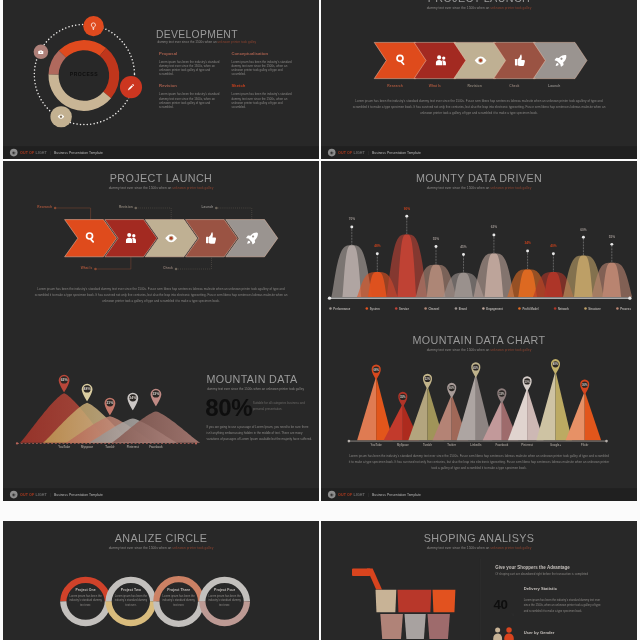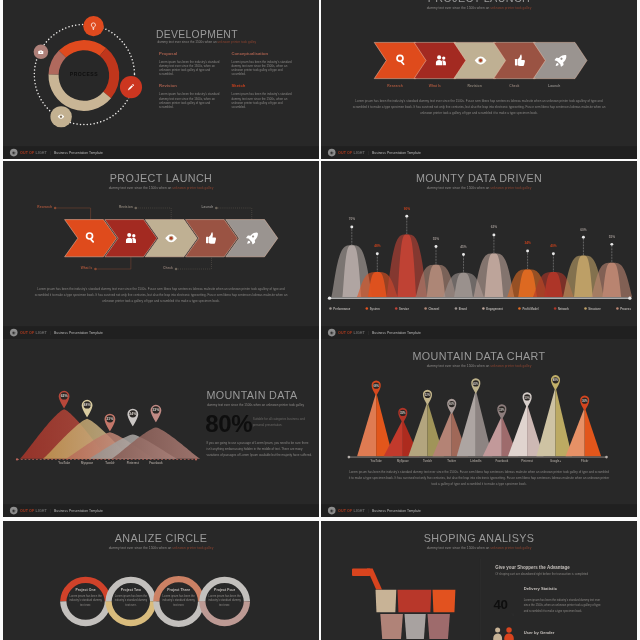--- a/index.html
+++ b/index.html
@@ -1,20 +1,20 @@
 <!DOCTYPE html>
 <html><head>
 <meta charset="utf-8">
 <style>
   *{box-sizing:border-box;margin:0;padding:0}
   html,body{width:640px;height:640px;overflow:hidden;background:#fbfbfb}
   body{font-family:"Liberation Sans",sans-serif}
   #grid{position:absolute;left:0;top:0;width:640px;height:640px}
   .slide{position:absolute;width:316px;height:178px;background:#282828;overflow:hidden;left:2.5px}
-  .r1{top:-19px}.r2{top:161px}.r3{top:339px}.r4{top:521px}
+  .r1{top:-19px}.r2{top:161px}.r3{top:323px}.r4{top:521px}
   .c2{left:320.5px}
   .canvas{position:absolute;left:0;top:0;width:1000px;height:563px;transform:scale(0.316);transform-origin:0 0;background:#282828}
 
   .title{position:absolute;left:0;width:1000px;text-align:center;color:#9a9a9a;font-size:34px;letter-spacing:1.2px;font-weight:400;white-space:nowrap}
   .subtitle{position:absolute;left:0;width:1000px;text-align:center;font-size:10.2px;color:#8f8c8a;letter-spacing:.2px}
   .subtitle .hl{color:#8e4430}
 
   .footer{position:absolute;left:0;bottom:0;width:1000px;height:40px;background:#202020;display:flex;align-items:center;padding-left:22px}
   .flogo{width:24px;height:24px;border-radius:50%;background:#8d8d8d;display:flex;align-items:center;justify-content:center;color:#303030;font-size:14px;line-height:1}
   .fbrand{margin-left:8px;font-size:11.5px;font-weight:700;letter-spacing:.3px}

